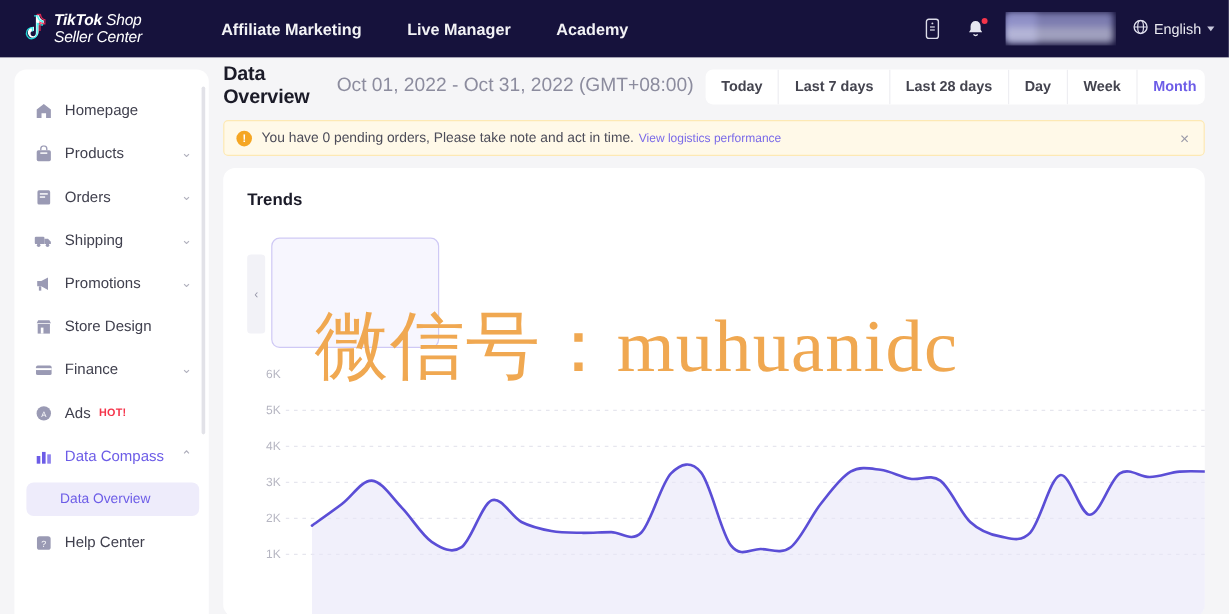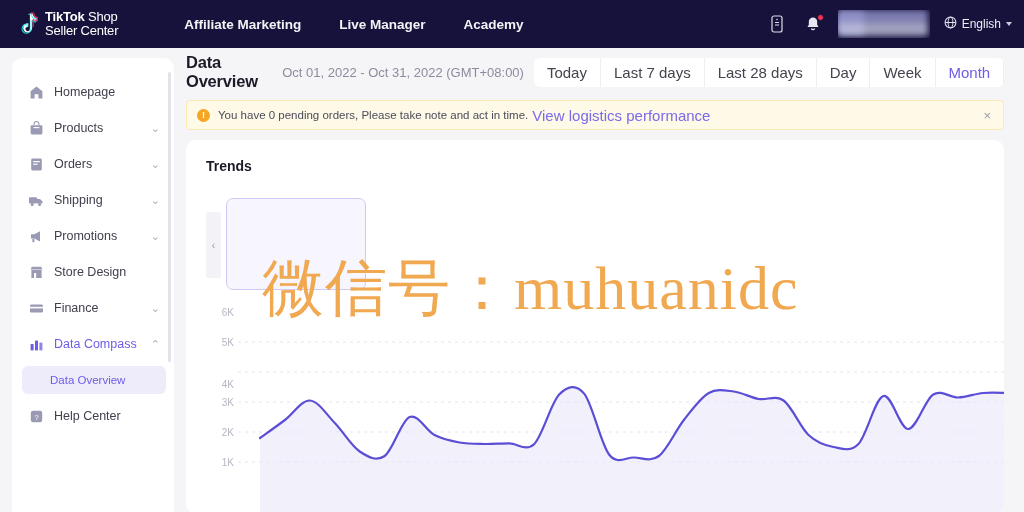--- a/index.html
+++ b/index.html
@@ -10,21 +10,21 @@
     background: #f4f4f6;
   }
 
   
   .topnav {
     position: absolute; top: 0; left: 0;
     width: 1024px; height: 48px;
     background: #16123c;
     display: flex; align-items: center;
   }
-  .logo-wrap { display: flex; align-items: flex-end; margin-left: 14px; }
+  .logo-wrap { display: flex; align-items: center; margin-left: 14px; font-style: italic; }
   .tiktok-note { position: relative; width: 24px; height: 26px; margin-right: 7px; }
   .logo-text { color: #ffffff; font-size: 13px; line-height: 14px; font-weight: 700; letter-spacing: -.2px; }
   .logo-text .light { font-weight: 400; }
   .nav-links { display: flex; align-items: center; margin-left: 66px; gap: 38px; }
   .nav-link {
     color: #f2f2f5; font-size: 13.5px; font-weight: 700; cursor: pointer; white-space: nowrap;
   }
   .nav-right { margin-left: auto; display: flex; align-items: center; gap: 14px; margin-right: 12px; }
   .icon-btn { width: 22px; height: 22px; display: flex; align-items: center; justify-content: center; position: relative; cursor: pointer; }
   .dot-badge { position: absolute; top: 1px; right: 0px; width: 7px; height: 7px; border-radius: 50%; background: #f5344a; border: 1px solid #16123c; }
@@ -70,45 +70,45 @@
   .sub-item.selected { background: #eeecfb; color: #6c5ce7; }
   .side-scroll {
     position: absolute; right: 3px; top: 14px;
     width: 3px; height: 290px; border-radius: 2px; background: #e2e2e8; cursor: pointer;
   }
 
   
   .main { position: absolute; left: 184px; top: 0; width: 840px; height: 464px; }
   .main-head { display: flex; align-items: center; height: 48px; padding-left: 2px; }
   .page-title { font-size: 16.5px; font-weight: 700; color: #1b1b28; letter-spacing: -.2px; }
-  .date-range { margin-left: auto; font-size: 13px; color: #8c8c9e; margin-right: 10px; white-space: nowrap; }
+  .date-range { margin-left: auto; font-size: 16px; color: #8c8c9e; margin-right: 10px; white-space: nowrap; }
   .seg {
     display: flex; background: #ffffff; border-radius: 6px; overflow: hidden;
     height: 29px; margin-right: 20px;
   }
   .seg-btn {
     display: flex; align-items: center; padding: 0 13px;
-    font-size: 15px; color: #44444f; border-right: 1px solid #eeeef2; cursor: pointer; white-space: nowrap;
+    font-size: 12px; color: #44444f; border-right: 1px solid #eeeef2; cursor: pointer; white-space: nowrap; font-weight: bold;
   }
   .seg-btn:last-child { border-right: none; }
   .seg-btn.active { color: #6c5ce7; }
 
   
   .alert {
     margin: 4px 20px 0 2px; height: 30px;
     background: #fff9e8; border: 1px solid #fde9b4; border-radius: 4px;
     display: flex; align-items: center; padding: 0 10px;
   }
   .warn-ico {
     width: 13px; height: 13px; border-radius: 50%; background: #f5a623;
     color: #fff; font-size: 9px; font-weight: 700; display: flex; align-items: center;
     justify-content: center; margin-right: 8px; flex: 0 0 13px;
   }
   .alert-text { font-size: 11.5px; color: #4c4c59; }
-  .alert-link { font-size: 15px; color: #7a6ae8; cursor: pointer; margin-left: 4px; }
+  .alert-link { font-size: 10px; color: #7a6ae8; cursor: pointer; margin-left: 4px; }
   .alert-close { margin-left: auto; color: #9a9aa8; font-size: 13px; cursor: pointer; padding: 0 2px; }
 
   
   .trends-card {
     margin: 10px 20px 0 2px; height: 374px;
     background: #ffffff; border-radius: 10px; position: relative; overflow: hidden;
   }
   .trends-title { font-size: 14px; font-weight: 700; color: #1b1b28; padding: 18px 0 0 20px; }
   .carousel-arrow {
     position: absolute; left: 20px; top: 72px;
@@ -285,20 +285,30 @@
       <span class="ico">
         <svg width="15" height="15" viewBox="0 0 15 15">
             <rect x="1" y="3.6" width="13" height="8" rx="1.4" fill="#9a9ab4"></rect>
             <rect x="1" y="5.8" width="13" height="1.6" fill="#fff"></rect>
           </svg>
       </span>
       <span class="lbl">Finance</span>
       <span class="chev">⌄</span>
     </div>
 
+    <div class="side-item">
+      <span class="ico">
+        <svg width="15" height="15" viewBox="0 0 15 15">
+            <circle cx="7.5" cy="7.5" r="6" fill="#9a9ab4"></circle>
+            <text x="7.5" y="10.3" font-size="6.5" fill="#fff" text-anchor="middle" font-family="Liberation Sans">A</text>
+          </svg>
+      </span>
+      <span class="lbl">Ads</span>
+      <span class="hot-badge">HOT!</span>
+    </div>
 
     <div class="side-item active">
       <span class="ico">
         <svg width="15" height="15" viewBox="0 0 15 15">
             <rect x="1.6" y="7" width="3" height="6.4" fill="#6c5ce7"></rect>
             <rect x="6" y="3.6" width="3" height="9.8" fill="#6c5ce7"></rect>
             <rect x="10.4" y="5.6" width="3" height="7.8" fill="#8f83ee"></rect>
           </svg>
       </span>
       <span class="lbl">Data Compass</span>
@@ -347,21 +357,21 @@
 
     <div class="trends-card">
       <div class="trends-title">Trends</div>
 
       <div class="carousel-arrow">‹</div>
       <div class="metric-card"></div>
 
       <div class="chart-zone">
         <div class="y-label" style="top:-15px">6K</div>
         <div class="y-label" style="top:15px">5K</div>
-        <div class="y-label" style="top:57px">4K</div>
+        <div class="y-label" style="top:45px">4K</div>
         <div class="y-label" style="top:75px">3K</div>
         <div class="y-label" style="top:105px">2K</div>
         <div class="y-label" style="top:135px">1K</div>
 
         <svg class="chart-svg" id="chart-svg" width="770" height="200">
             <line x1="0" x2="770" y1="140" y2="140" stroke="#e6e6ee" stroke-width="1" stroke-dasharray="3 4"></line>
             <line x1="0" x2="770" y1="110" y2="110" stroke="#e6e6ee" stroke-width="1" stroke-dasharray="3 4"></line>
             <line x1="0" x2="770" y1="80" y2="80" stroke="#e6e6ee" stroke-width="1" stroke-dasharray="3 4"></line>
             <line x1="0" x2="770" y1="50" y2="50" stroke="#e6e6ee" stroke-width="1" stroke-dasharray="3 4"></line>
             <line x1="0" x2="770" y1="20" y2="20" stroke="#e6e6ee" stroke-width="1" stroke-dasharray="3 4"></line>

